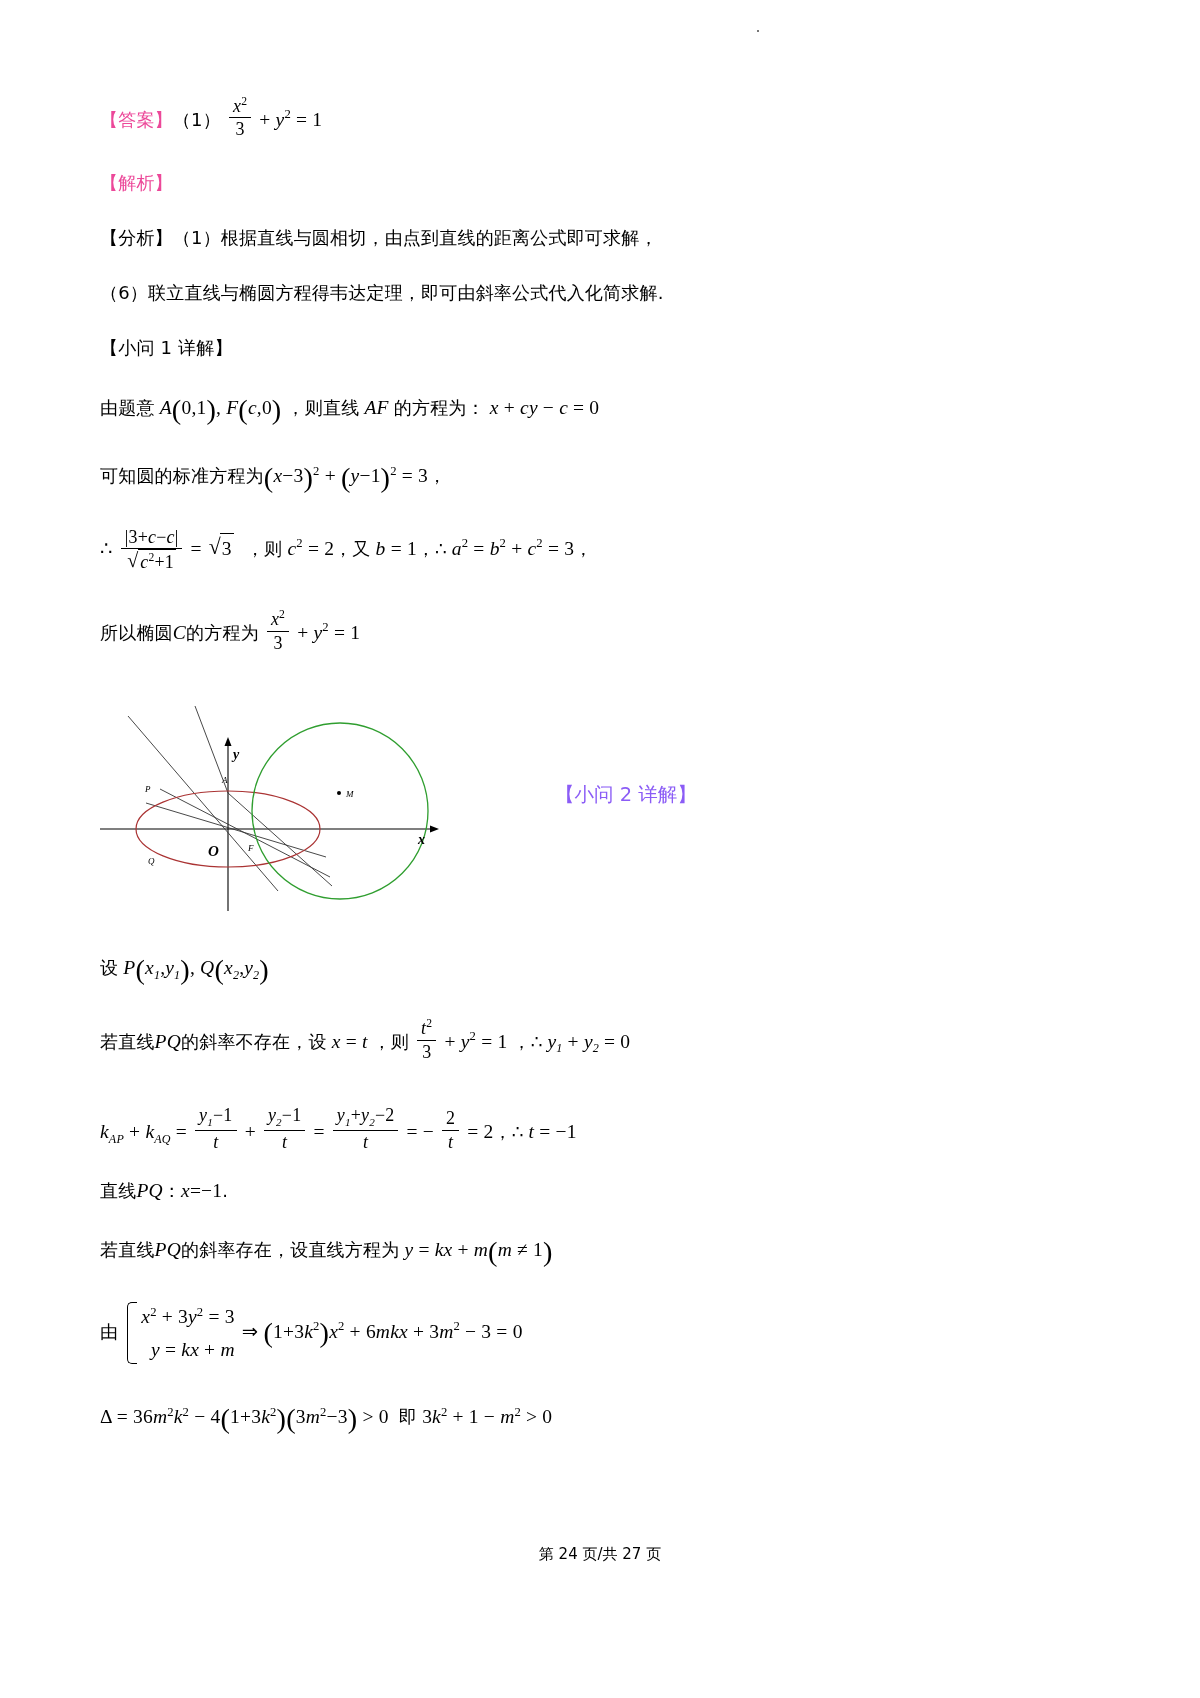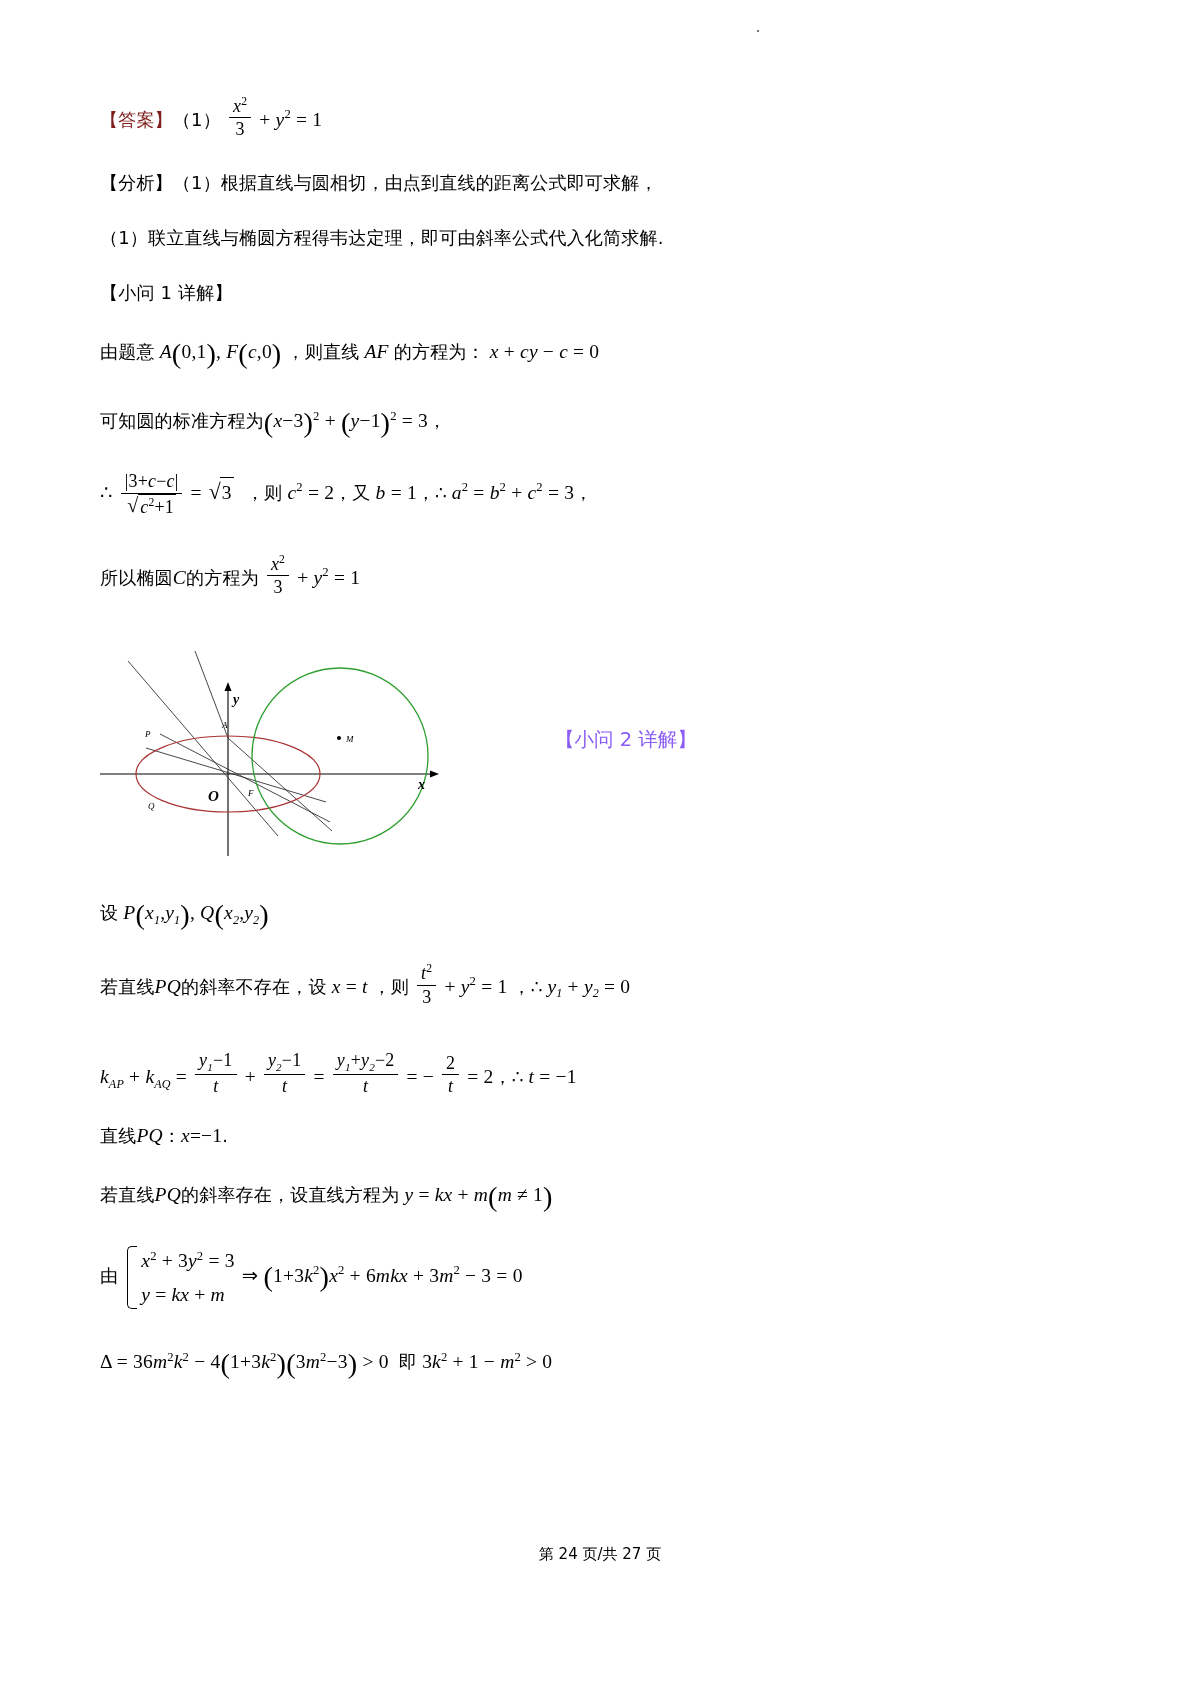--- a/index.html
+++ b/index.html
@@ -28,21 +28,21 @@
     width: 1000px;
   }
   .line {
     font-size: 19.5px;
     line-height: 1.5;
     margin: 0 0 26px 0;
     color: #000;
     letter-spacing: 0.2px;
   }
   .tag {
-    color: #7f1d1d;
+    color: #ec4899;
   }
   .tag-red {
     color: #8b5cf6;
   }
   .cn { font-family: "DejaVu Sans", sans-serif; font-size: 18px; }
   .mi { font-family: "Liberation Serif", serif; font-style: italic; }
   .mn { font-family: "Liberation Serif", serif; font-style: normal; }
   .sup { vertical-align: super; font-size: 0.65em; font-style: normal; }
   .sub { vertical-align: sub; font-size: 0.62em; font-style: italic; }
 
@@ -101,21 +101,21 @@
     content: "";
     position: absolute;
     left: 2px; top: 2px;
     bottom: 2px;
     width: 9px;
     border-left: 1.4px solid #000;
     border-top: 1.4px solid #000;
     border-bottom: 1.4px solid #000;
     border-radius: 5px 0 0 5px;
   }
-  .system .row { display: block; line-height: 1.7; }
+  .system .row { display: block; line-height: 1.7; text-align: right; }
 
   .big-paren { font-size: 1.45em; vertical-align: -0.17em; }
 
   .figure-block {
     position: relative;
     height: 250px;
     margin: 10px 0 18px 0;
   }
   .fig-label {
     position: absolute;
@@ -149,27 +149,30 @@
 
   <div class="content">
 
     <p class="line">
       <span class="tag cn">【答案】</span><span class="cn">（1）</span>
       <span class="frac"><span class="num"><span class="mi">x</span><span class="sup">2</span></span><span class="den"><span class="mn">3</span></span></span>
       <span class="mn">+</span> <span class="mi">y</span><span class="sup">2</span> <span class="mn">=</span> <span class="mn">1</span>
     </p>
 
 
+    <p class="line">
+      <span class="tag cn">【解析】</span>
+    </p>
 
     <p class="line">
       <span class="cn">【分析】</span><span class="cn">（1）根据直线与圆相切，由点到直线的距离公式即可求解，</span>
     </p>
 
     <p class="line">
-      <span class="cn">（1）联立直线与椭圆方程得韦达定理，即可由斜率公式代入化简求解.</span>
+      <span class="cn">（6）联立直线与椭圆方程得韦达定理，即可由斜率公式代入化简求解.</span>
     </p>
 
     <p class="line">
       <span class="cn">【小问 1 详解】</span>
     </p>
 
     <p class="line">
       <span class="cn">由题意</span>
       <span class="mi">A</span><span class="big-paren">(</span><span class="mn">0,1</span><span class="big-paren">)</span><span class="mn">,</span>
       <span class="mi">F</span><span class="big-paren">(</span><span class="mi">c</span><span class="mn">,0</span><span class="big-paren">)</span>

